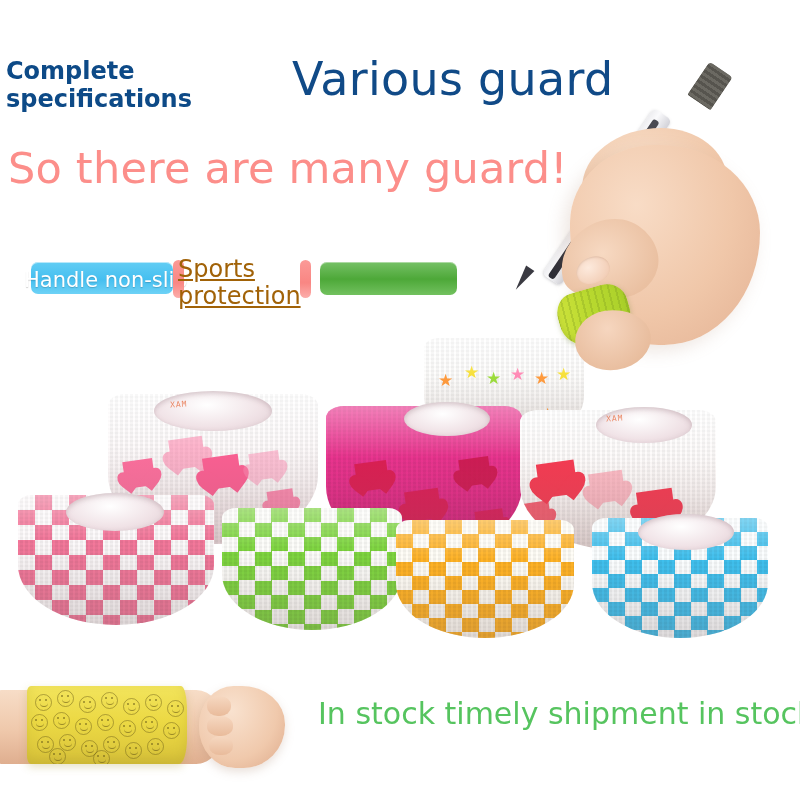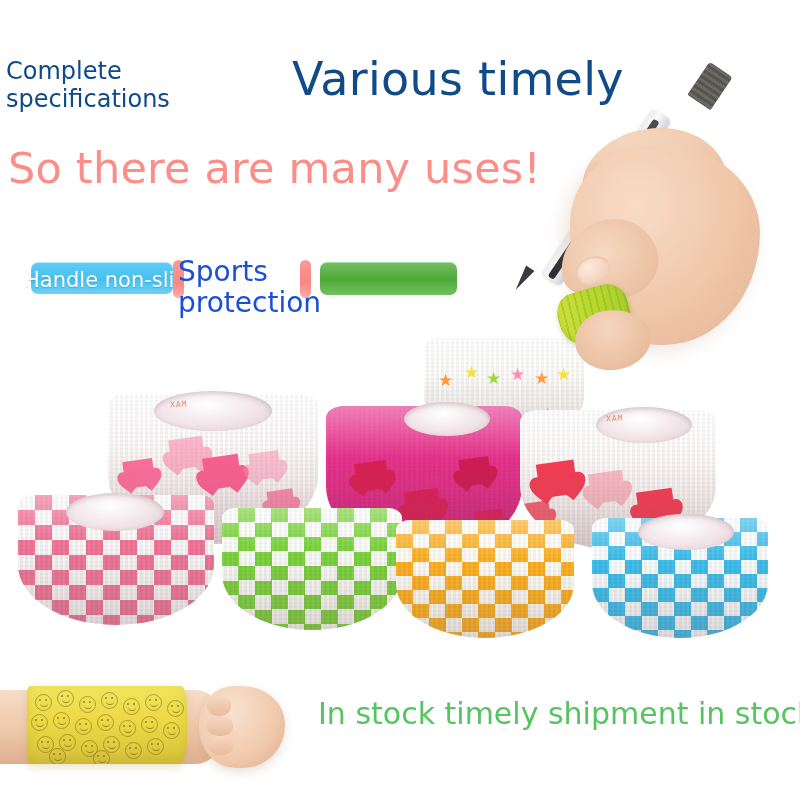--- a/index.html
+++ b/index.html
@@ -9,21 +9,21 @@
     font-family:"DejaVu Sans","Liberation Sans",sans-serif;
     position:relative;
   }
   #stage{position:absolute;inset:0;width:800px;height:800px;background:#fff;overflow:hidden;}
 
   
   .txt{position:absolute;white-space:pre;line-height:1.08;}
 
   #spec-line{
     left:6px;top:58px;width:230px;
-    color:#0d4a87;font-size:24px;font-weight:400;line-height:1.15;
+    color:#0d4a87;font-size:24px;font-weight:700;line-height:1.15;
     white-space:pre-line;
   }
   #headline{
     left:292px;top:55px;
     color:#104a87;font-size:46px;font-weight:400;letter-spacing:.3px;
   }
   #subhead{
     left:8px;top:145px;
     color:#fc8e8a;font-size:43px;font-weight:400;letter-spacing:.2px;
   }
@@ -50,22 +50,22 @@
     box-shadow:inset 0 1px 0 rgba(255,255,255,.55);
   }
   #label-blue{left:24px;top:16px;}
 
   #pill-pink{
     left:173px;top:8px;width:11px;height:38px;
     background:linear-gradient(180deg,#fb9a97 0%,#f98683 60%,#fcaeab 100%);
     border-radius:6px;
   }
   #label-pink{
-    left:178px;top:4px;color:#1d4ed8;text-shadow:none;
-    font-size:28px;line-height:1.12;white-space:pre-line;
+    left:178px;top:4px;color:#a16207;text-shadow:none;
+    font-size:24px;line-height:1.12;white-space:pre-line;text-decoration:underline;
   }
 
   #pill-pink2{
     left:300px;top:8px;width:11px;height:38px;
     background:linear-gradient(180deg,#fb9a97 0%,#f98683 60%,#fcaeab 100%);
     border-radius:6px;
   }
 
   #pill-green{
     left:320px;top:10px;width:137px;height:33px;
@@ -426,23 +426,23 @@
       <div class="smiley" style="left:98px;top:56px;"></div>
       <div class="smiley" style="left:120px;top:52px;"></div>
       <div class="smiley" style="left:22px;top:62px;"></div>
       <div class="smiley" style="left:66px;top:64px;"></div>
     </div>
   </div>
 
   <div class="txt" id="spec-line">Complete
 specifications</div>
 
-  <div class="txt" id="headline">Various timely</div>
-
-  <div class="txt" id="subhead">So there are many uses!</div>
+  <div class="txt" id="headline">Various guard</div>
+
+  <div class="txt" id="subhead">So there are many guard!</div>
 
   <div class="badge-row">
 
     <div class="pill" id="pill-blue"></div>
     <span class="pill-label" id="label-blue">Handle non-slip</span>
 
     <div class="pill" id="pill-pink"></div>
     <span class="pill-label" id="label-pink">Sports
 protection</span>
 

